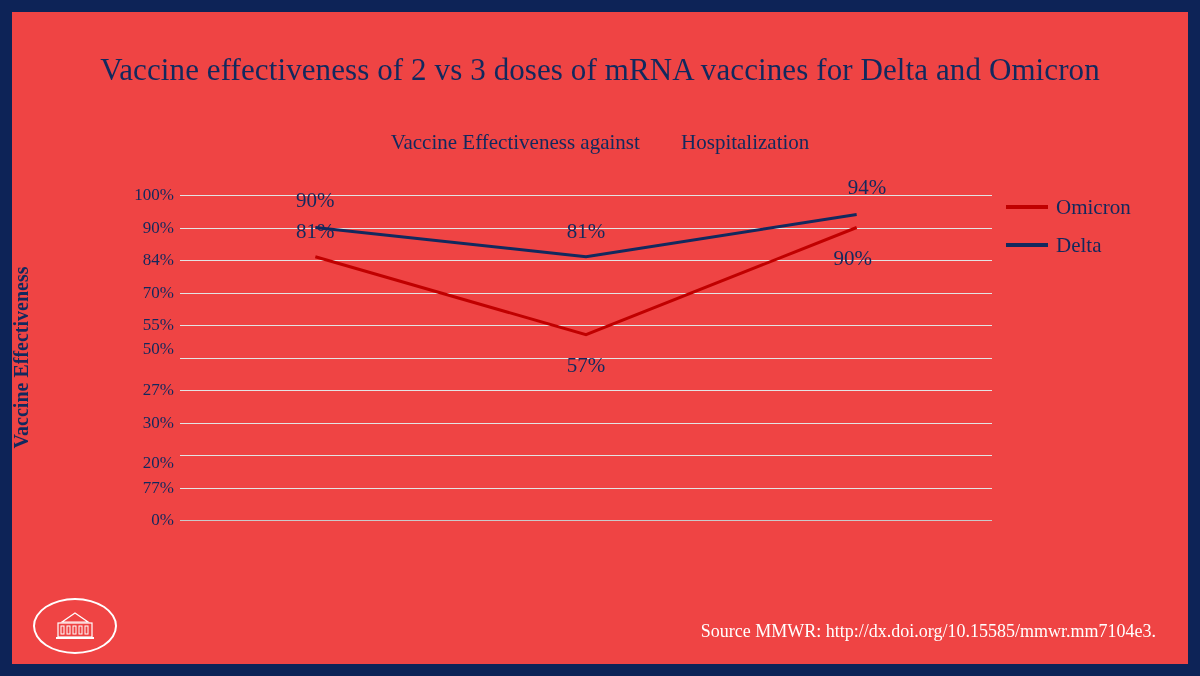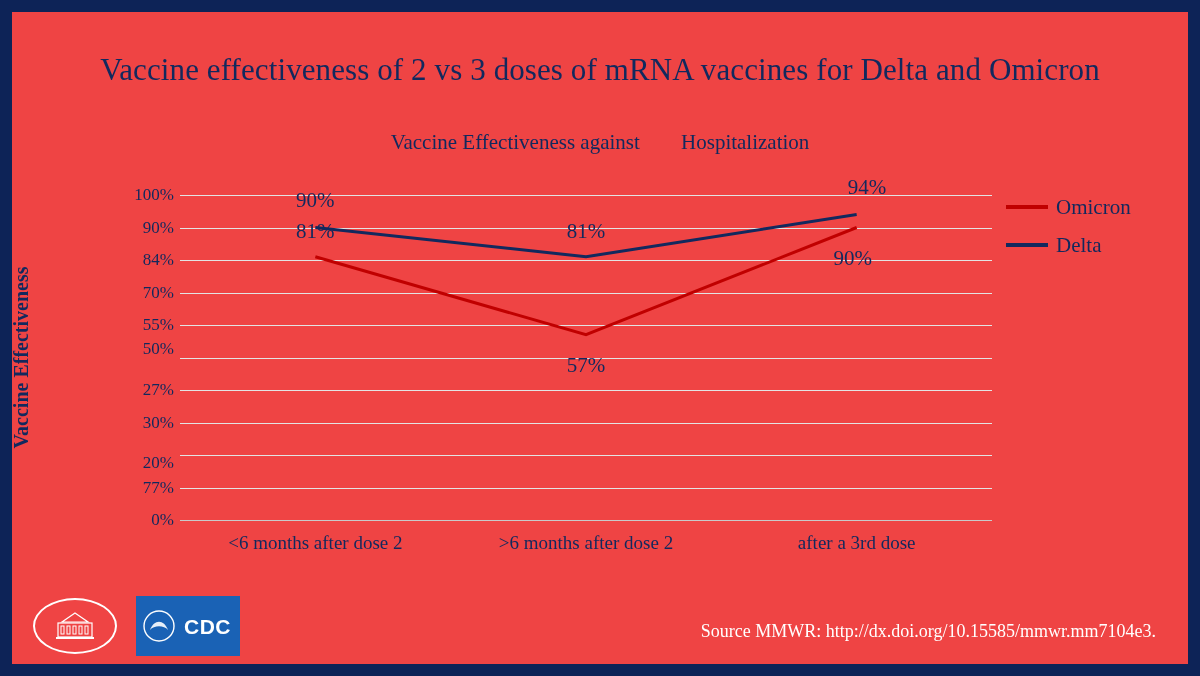--- a/index.html
+++ b/index.html
@@ -240,25 +240,20 @@
           <polyline points="135.33333333333334,61.75 406,139.75000000000003 676.6666666666667,32.5" fill="none" stroke="#c00000" stroke-width="3"></polyline>
         </svg>
     <div class="dlabel" style="left: 135.333px; top: 4.5px;">90%</div>
         <div class="dlabel" style="left: 406px; top: 35.75px;">81%</div>
         <div class="dlabel" style="left: 687px; top: -8.5px;">94%</div>
         <div class="dlabel" style="left: 135.333px; top: 35.75px;">81%</div>
         <div class="dlabel" style="left: 406px; top: 169.75px;">57%</div>
         <div class="dlabel" style="left: 672.667px; top: 62.5px;">90%</div>
       </div>
 
-    <div class="xlabels" id="xlabels">
-        <div style="left: 135.333px;">&lt;6 months after dose 2</div>
-        <div style="left: 406px;">&gt;6 months after dose 2</div>
-        <div style="left: 676.667px;">after a 3rd dose</div>
-      </div>
 
     <div class="legend" id="legend">
         <div class="legend-row">
           <span class="legend-swatch" style="background: rgb(192, 0, 0);"></span>
           <span class="legend-label">Omicron</span>
         </div>
         <div class="legend-row">
           <span class="legend-swatch" style="background: rgb(18, 41, 94);"></span>
           <span class="legend-label">Delta</span>
         </div>
@@ -272,22 +267,15 @@
         <rect x="6" y="14" width="34" height="14" fill="none" stroke="#ffffff" stroke-width="1.2"></rect>
         <rect x="9" y="17" width="3" height="8" fill="none" stroke="#ffffff" stroke-width="1"></rect>
         <rect x="15" y="17" width="3" height="8" fill="none" stroke="#ffffff" stroke-width="1"></rect>
         <rect x="21" y="17" width="3" height="8" fill="none" stroke="#ffffff" stroke-width="1"></rect>
         <rect x="27" y="17" width="3" height="8" fill="none" stroke="#ffffff" stroke-width="1"></rect>
         <rect x="33" y="17" width="3" height="8" fill="none" stroke="#ffffff" stroke-width="1"></rect>
         <polygon points="23,4 36,13 10,13" fill="none" stroke="#ffffff" stroke-width="1.2"></polygon>
         <rect x="4" y="28" width="38" height="2" fill="#ffffff"></rect>
       </svg>
     </div>
-    <div class="cdc-logo">
-      <svg width="34" height="42" viewBox="0 0 34 42" style="margin-right:8px">
-        <circle cx="17" cy="21" r="15" fill="none" stroke="#ffffff" stroke-width="1.4"></circle>
-        <path d="M8 25 C12 14, 22 14, 26 25 C22 20, 12 20, 8 25 Z" fill="#ffffff" opacity="0.9"></path>
-      </svg>
-      <div class="cdc-text">CDC</div>
-    </div>
     <div class="source">Source MMWR: http://dx.doi.org/10.15585/mmwr.mm7104e3.</div>
   </div>
 </div>
 
 </body></html>

